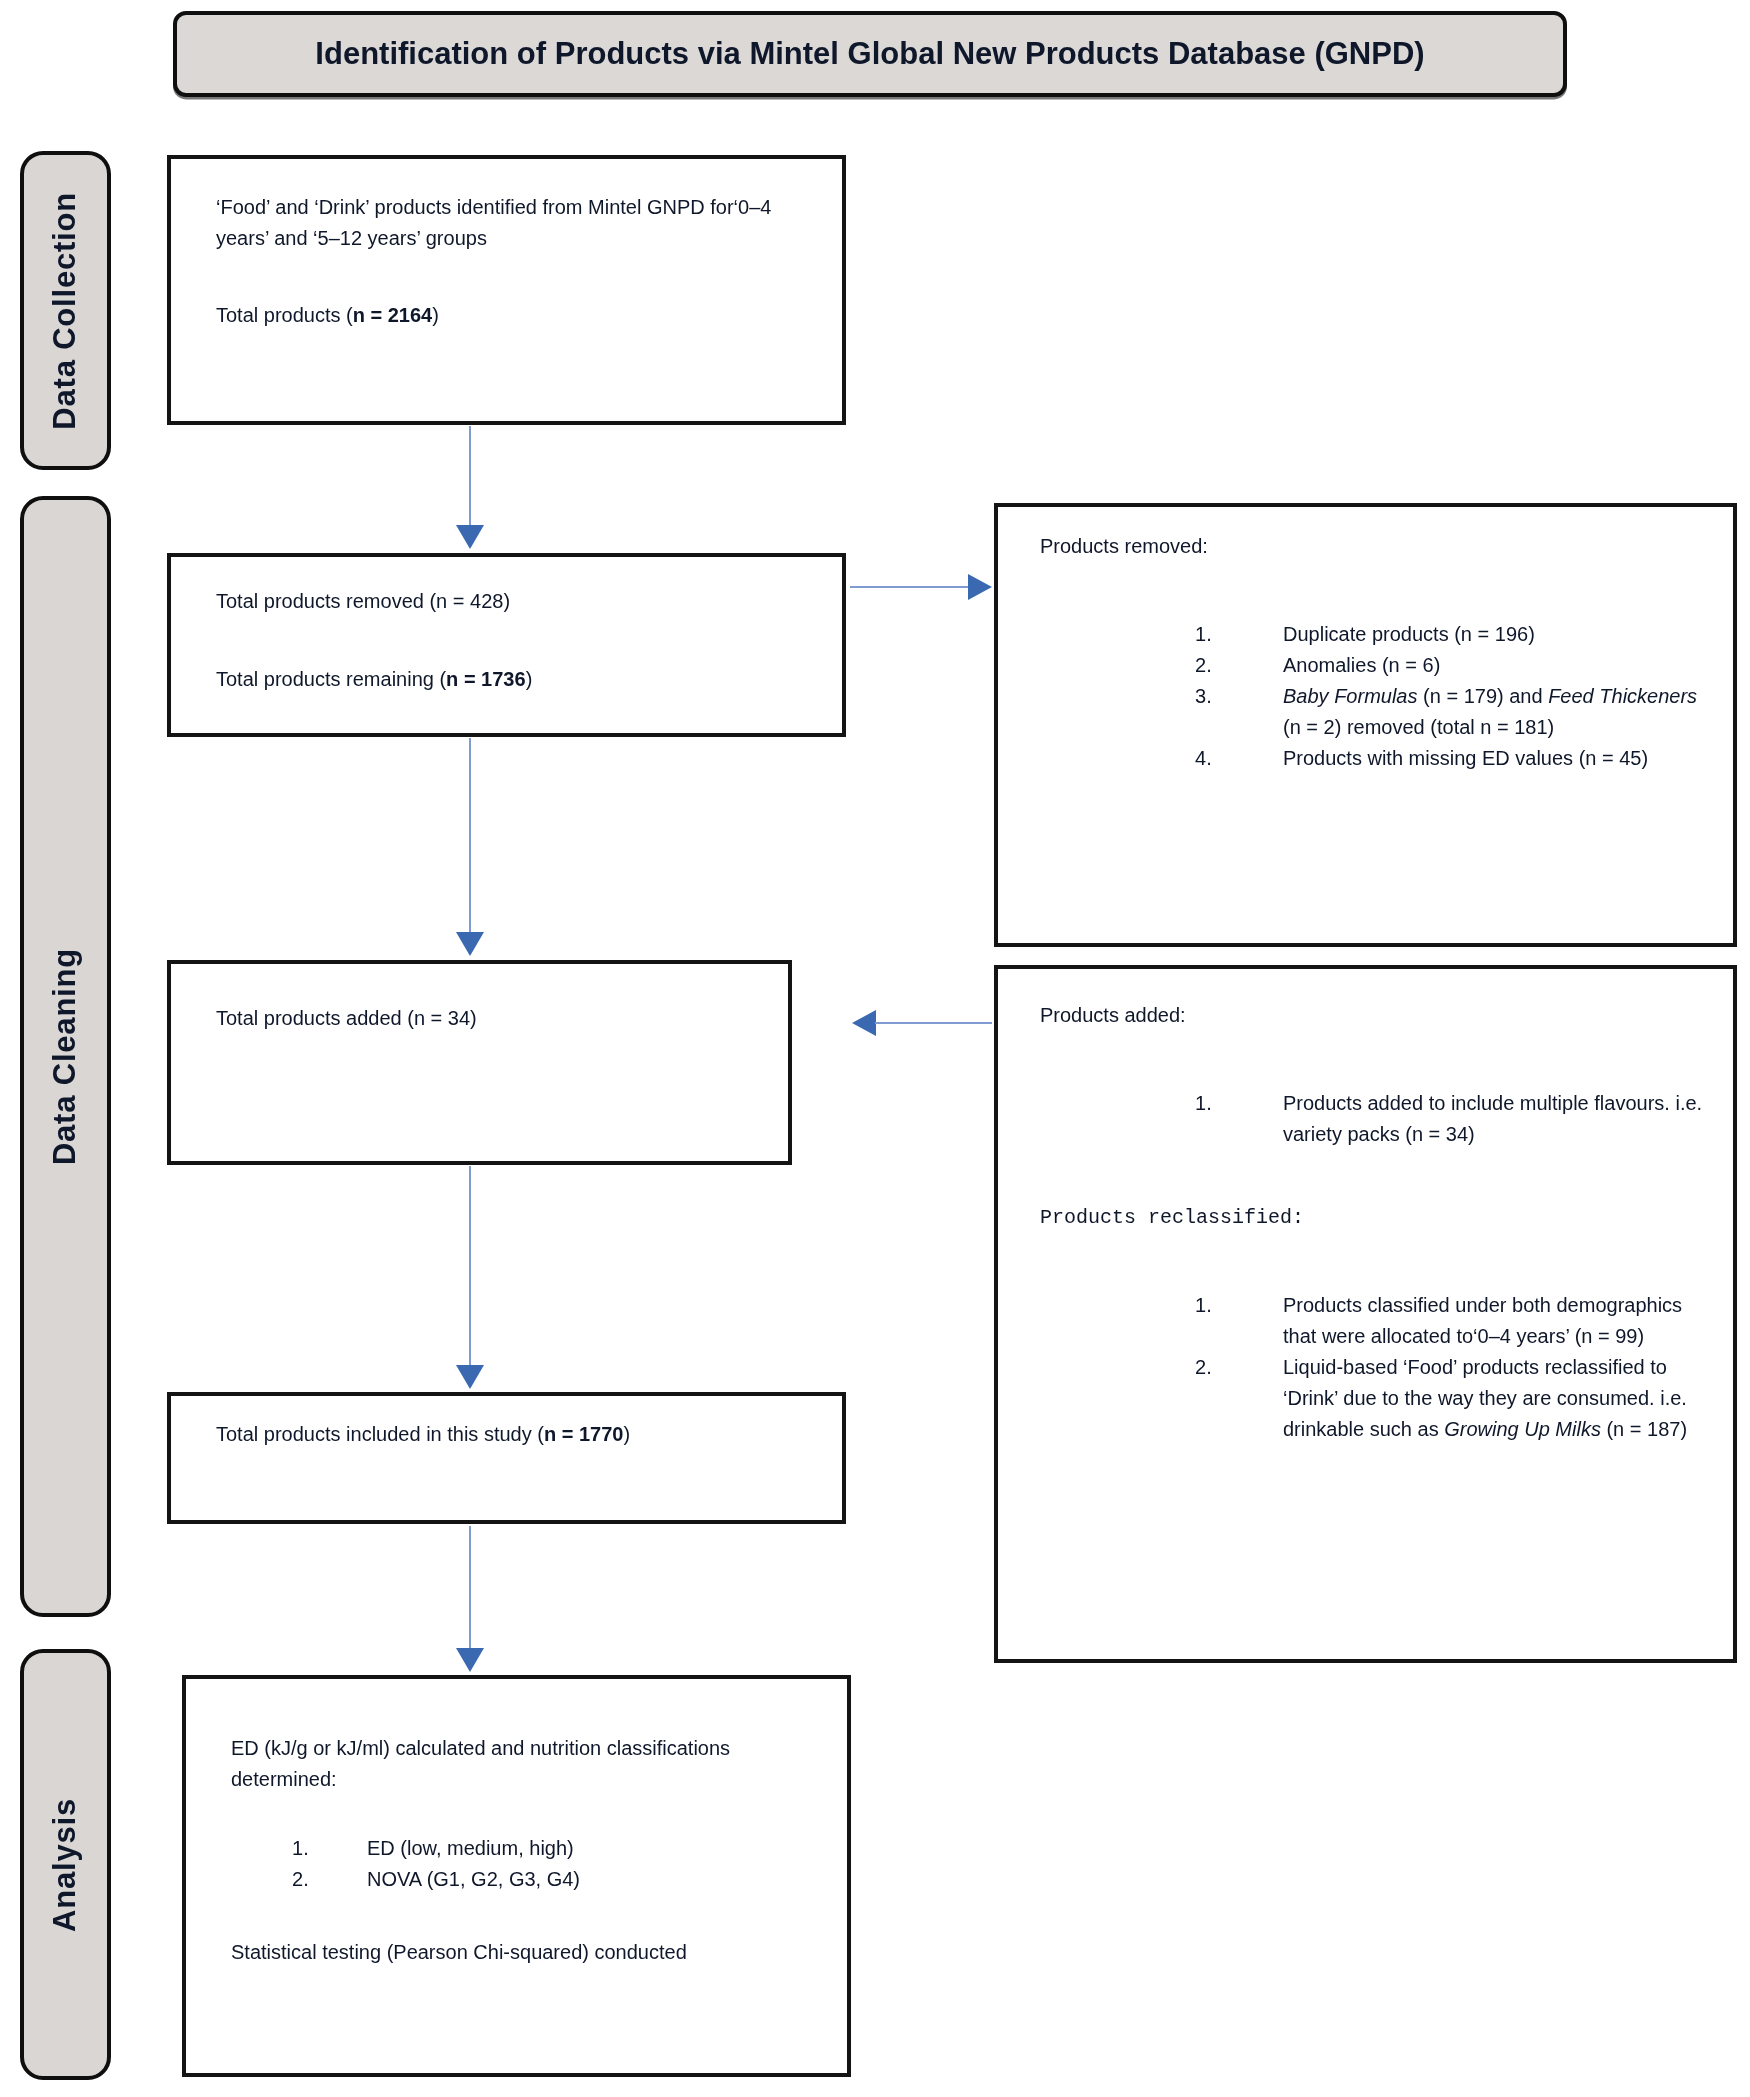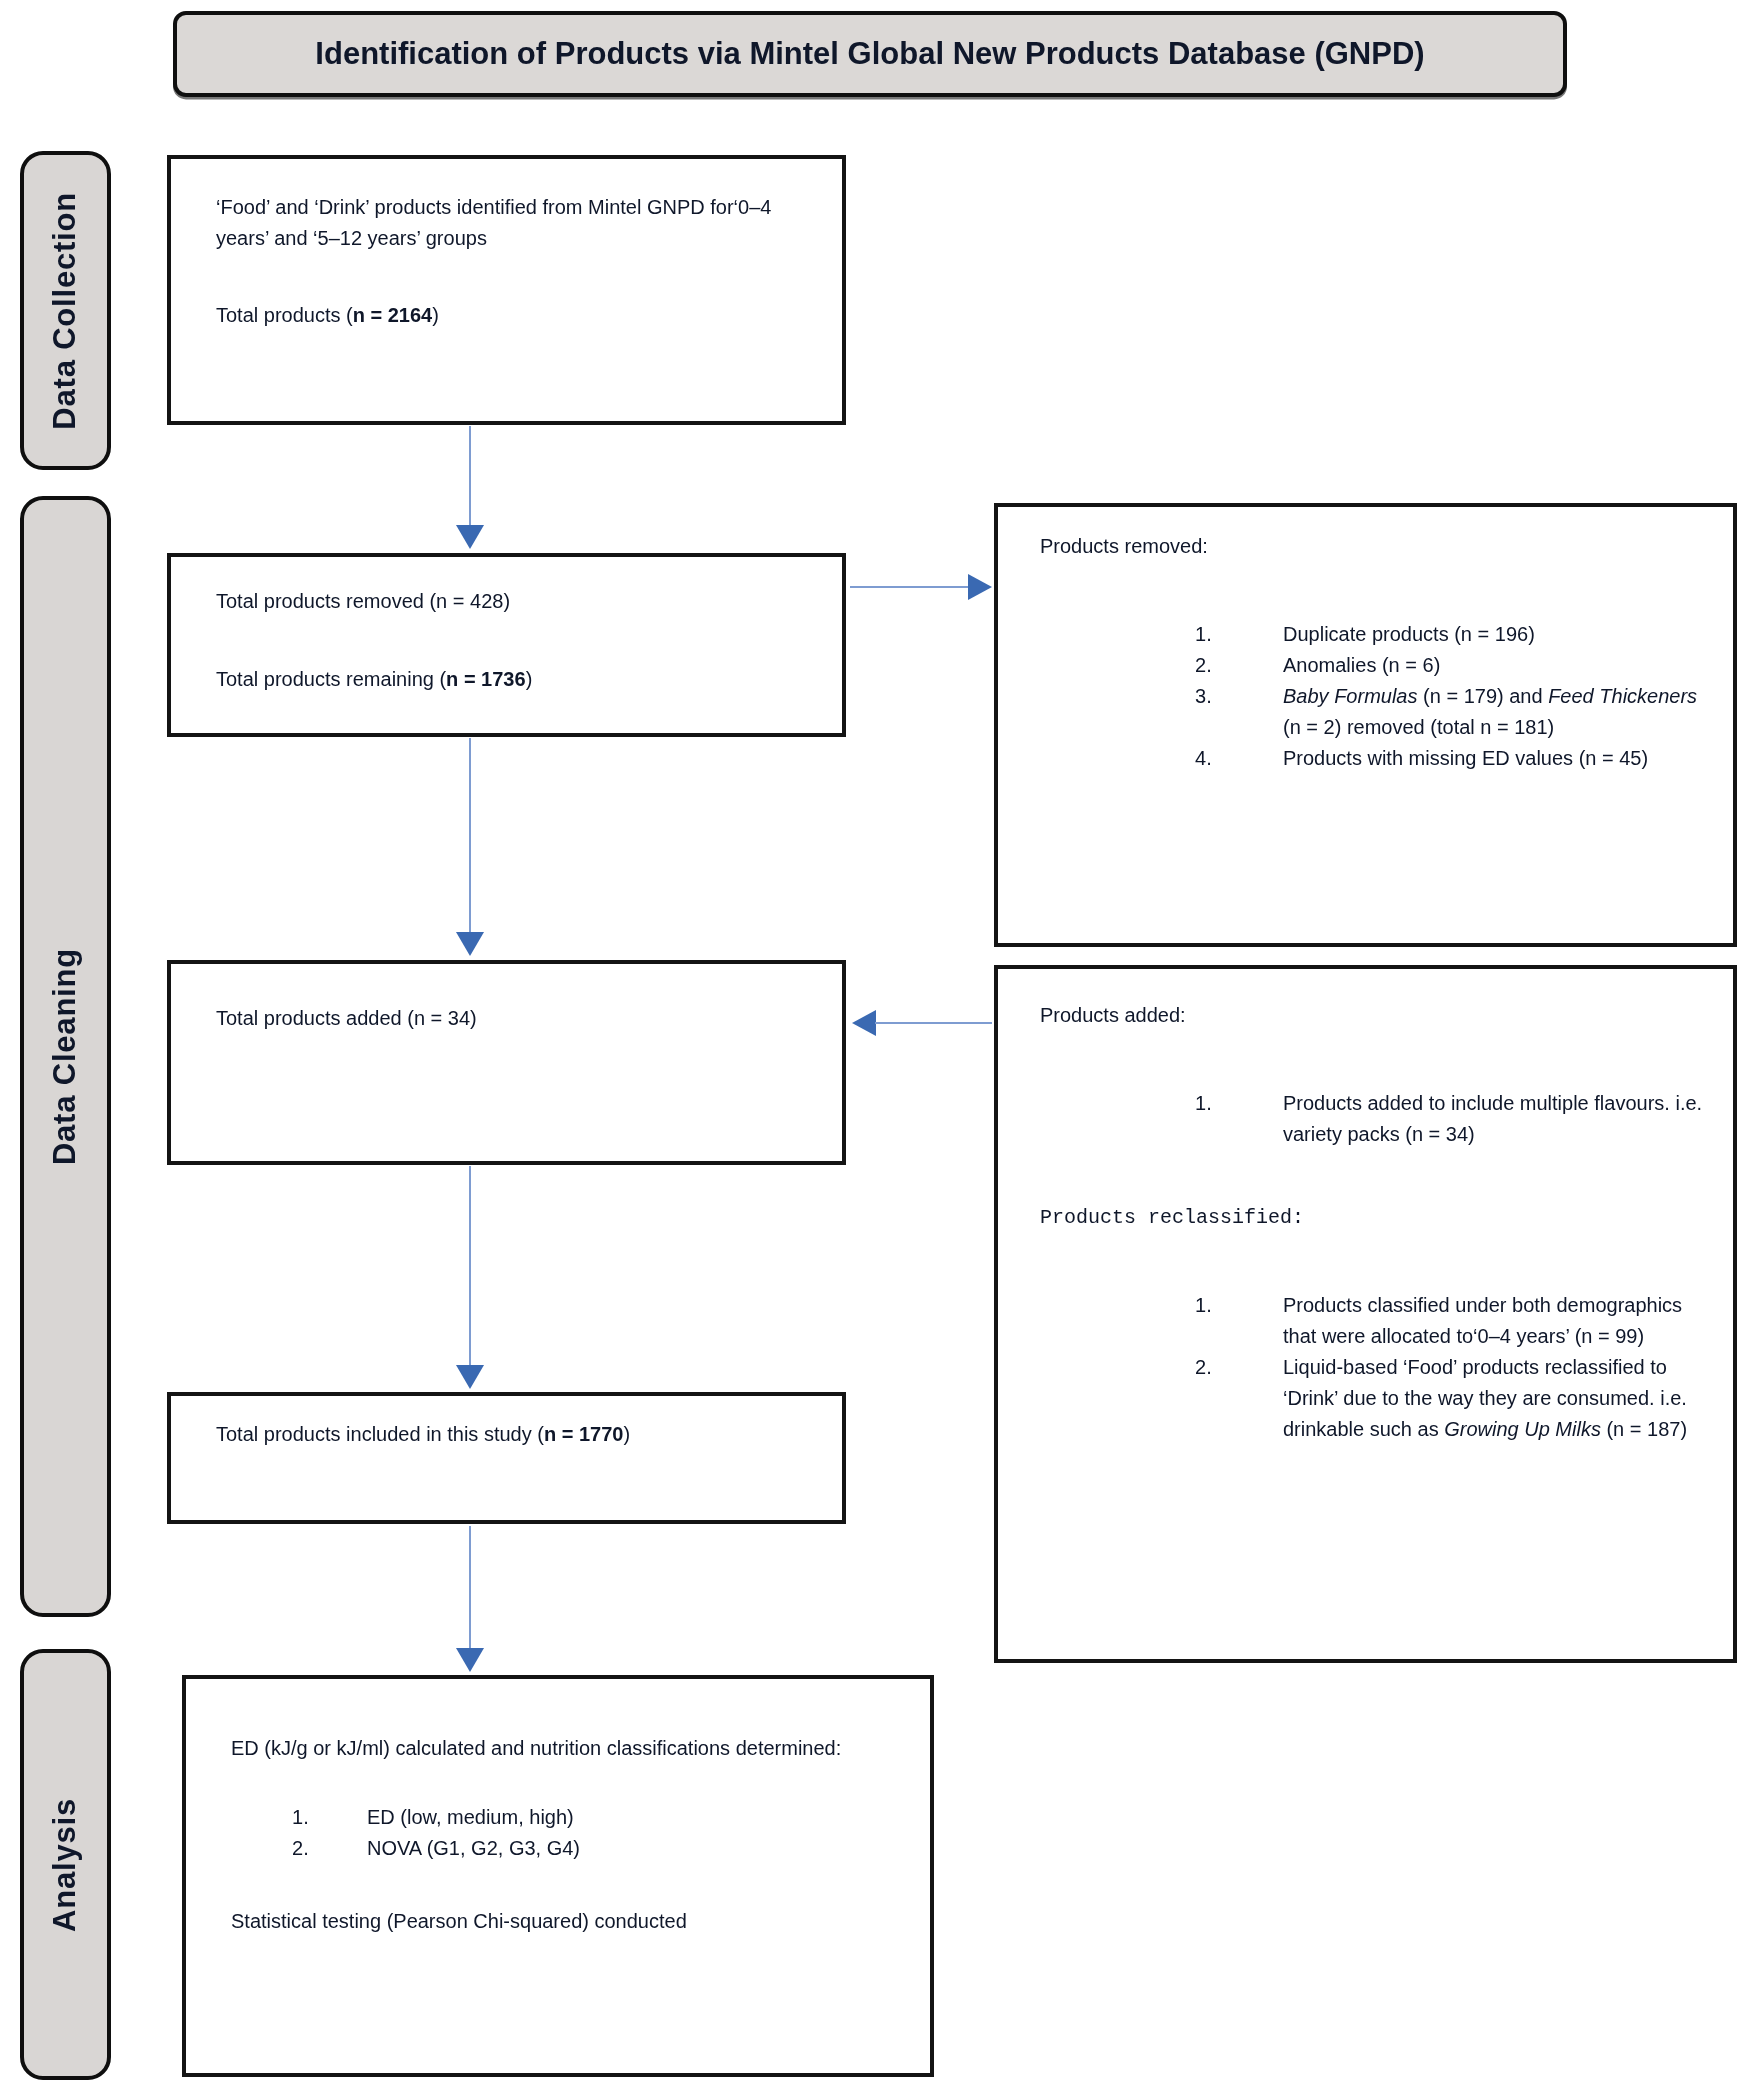--- a/index.html
+++ b/index.html
@@ -51,23 +51,23 @@
     position: absolute;
     background: #ffffff;
     border: 4.1px solid #141414;
     font-size: 20px;
     line-height: 1.55;
   }
   .flowbox p { margin: 0; }
 
   #box-identified { left: 167px; top: 155px;  width: 679px; height: 270px; padding: 33px 34px 0 45px; }
   #box-removed    { left: 167px; top: 553px;  width: 679px; height: 184px; padding: 29px 34px 4px 45px; }
-  #box-added      { left: 167px; top: 960px; width: 679px; height: 205px; padding: 39px 34px 0 45px; }
+  #box-added      { left: 167px; top: 960px; width: 625px; height: 205px; padding: 39px 34px 0 45px; }
   #box-included   { left: 167px; top: 1392px; width: 679px; height: 132px; padding: 23px 34px 0 45px; }
-  #box-analysis   { left: 182px; top: 1675px; width: 752px; height: 402px; padding: 54px 34px 0 45px; }
+  #box-analysis   { left: 182px; top: 1675px; width: 669px; height: 402px; padding: 54px 34px 0 45px; }
 
   #rbox-removed      { left: 994px; top: 503px;  width: 743px; height: 444px; padding: 24.4px 28px 0 42px; }
   #rbox-reclassified { left: 994px; top: 965px; width: 743px; height: 698px; padding: 31px 28px 0 42px; }
 
   #box-identified .p2 { margin-top: 46px; }
   #box-removed   .p2 { margin-top: 47px; }
   #box-added     .p2 { margin-top: 50px; }
   #box-analysis  .numlist { margin-top: 38px; }
   #box-analysis  .p2 { margin-top: 42px; }
   #rbox-removed  .numlist { margin-top: 57px; }

